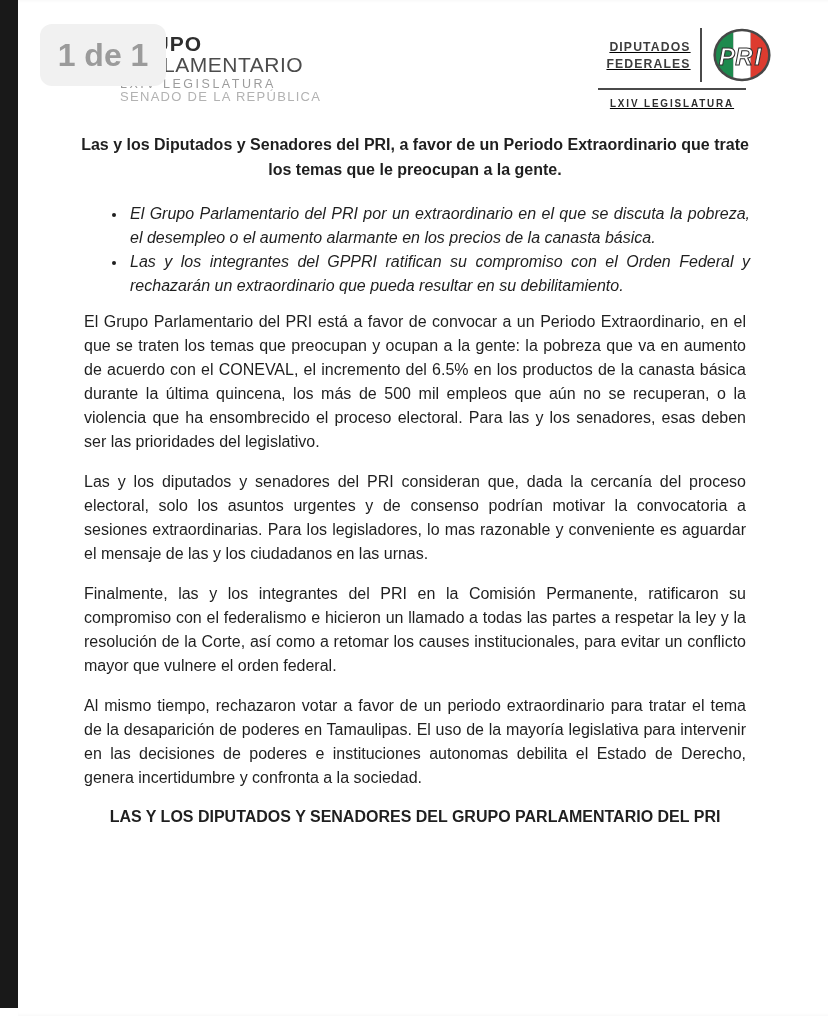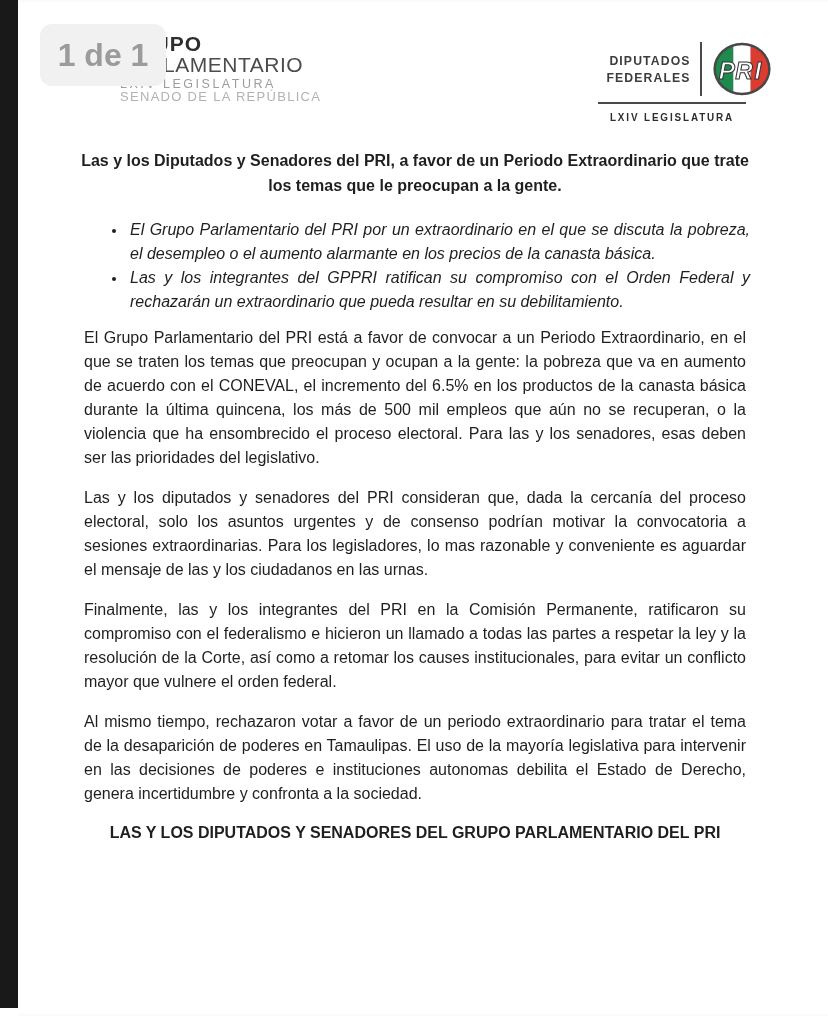--- a/index.html
+++ b/index.html
@@ -25,42 +25,42 @@
     display:flex;align-items:center;justify-content:center;
     color:#9b9b9b;font-weight:700;font-size:32px;
   }
   
   .logo-left{position:absolute;left:102px;top:34px;z-index:1;white-space:nowrap;}
   .ll1{font-size:21px;font-weight:700;letter-spacing:1px;color:#2e2e2e;line-height:20px;}
   .ll2{font-size:21px;font-weight:400;letter-spacing:.5px;color:#4c4c4c;line-height:22px;}
   .ll3{font-size:12.5px;font-weight:400;color:#9c9c9c;letter-spacing:2.5px;line-height:14px;margin-top:1px;}
   .ll4{font-size:13px;color:#b2b2b2;letter-spacing:1.3px;line-height:10px;margin-top:1px;}
   
-  .logo-right{position:absolute;left:580px;top:40px;width:176px;}
+  .logo-right{position:absolute;left:580px;top:26px;width:176px;text-decoration:underline;}
   .rl-row{display:flex;align-items:center;}
   .rl-text{
     width:92px;text-align:right;font-size:13px;font-weight:700;
     letter-spacing:1.2px;color:#3d3d3d;line-height:17px;padding-right:10px;
     transform:scaleX(.94);transform-origin:right;
   }
   .rl-divider{width:2px;height:54px;background:#4a4a4a;margin-right:9px;}
   .pri-svg{width:62px;height:58px;display:block;}
   .rl-rule{height:2px;background:#4a4a4a;margin-top:4px;width:148px;}
   .rl-leg{
     width:148px;text-align:center;font-size:10.5px;font-weight:700;
     letter-spacing:2px;color:#2e2e2e;margin-top:7px;
     transform:scaleX(.94);transform-origin:center;
   }
   
   .doc{
     position:absolute;left:62px;top:132px;width:670px;
     color:#1f1f1f;font-size:16px;line-height:24px;
   }
   .dateline{text-align:right;font-style:italic;font-size:16.5px;line-height:20px;margin-bottom:42px;}
-  .title{font-weight:700;text-align:center;line-height:25px;margin:16px auto 20px;}
+  .title{font-weight:700;text-align:center;line-height:25px;margin:0 auto 20px;}
   ul.points{margin:4px 0 12px;padding-left:47px;font-style:italic;}
   ul.points li{text-align:justify;padding-left:3px;}
   ul.points li::marker{font-size:13px;}
   .doc p{margin:0 4px 16px;text-align:justify;}
   .closing{font-weight:700;text-align:center;margin-top:14px;line-height:22px;}
   .end-mark{font-weight:700;text-align:center;margin-top:24px;letter-spacing:.5px;}
 </style>
 </head>
 <body>
 

